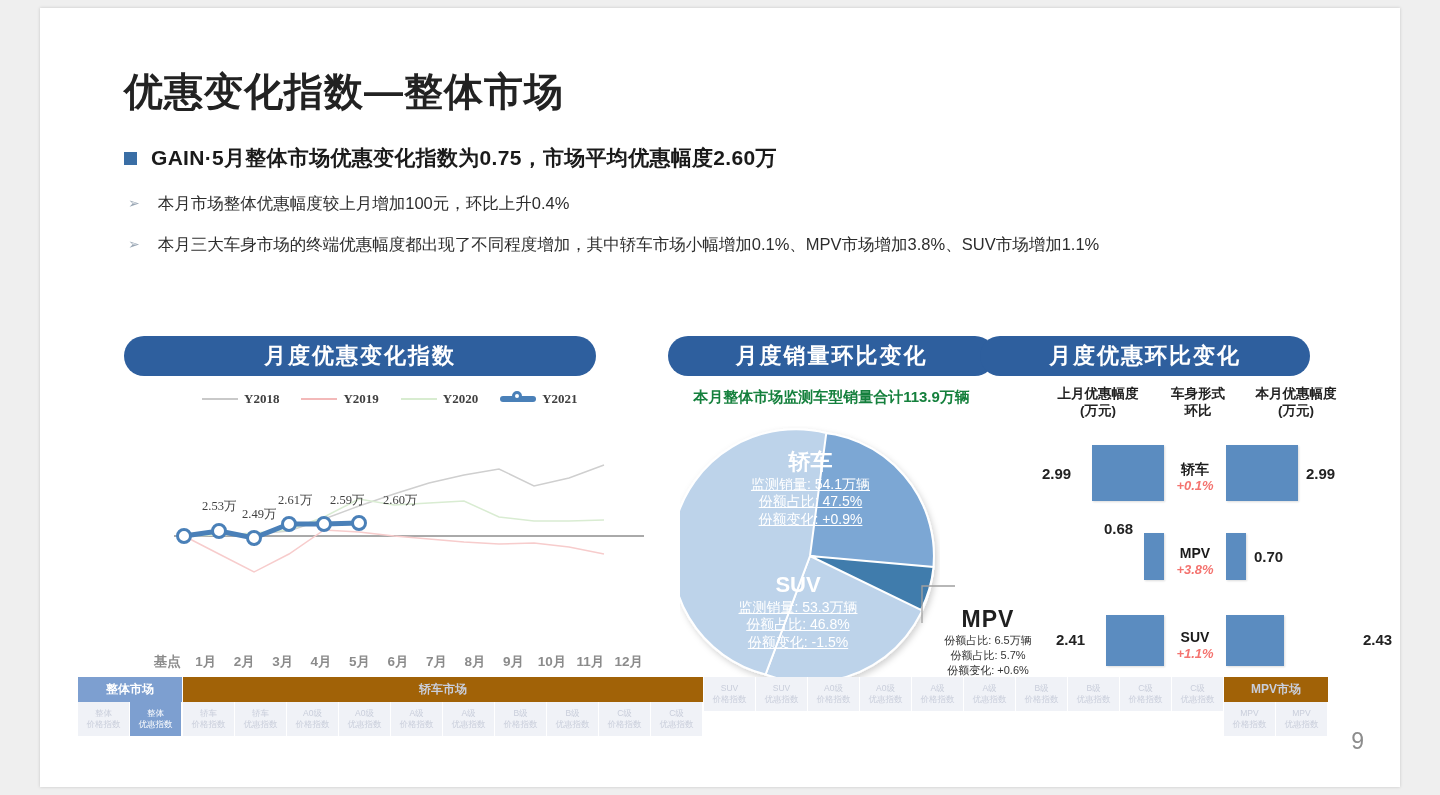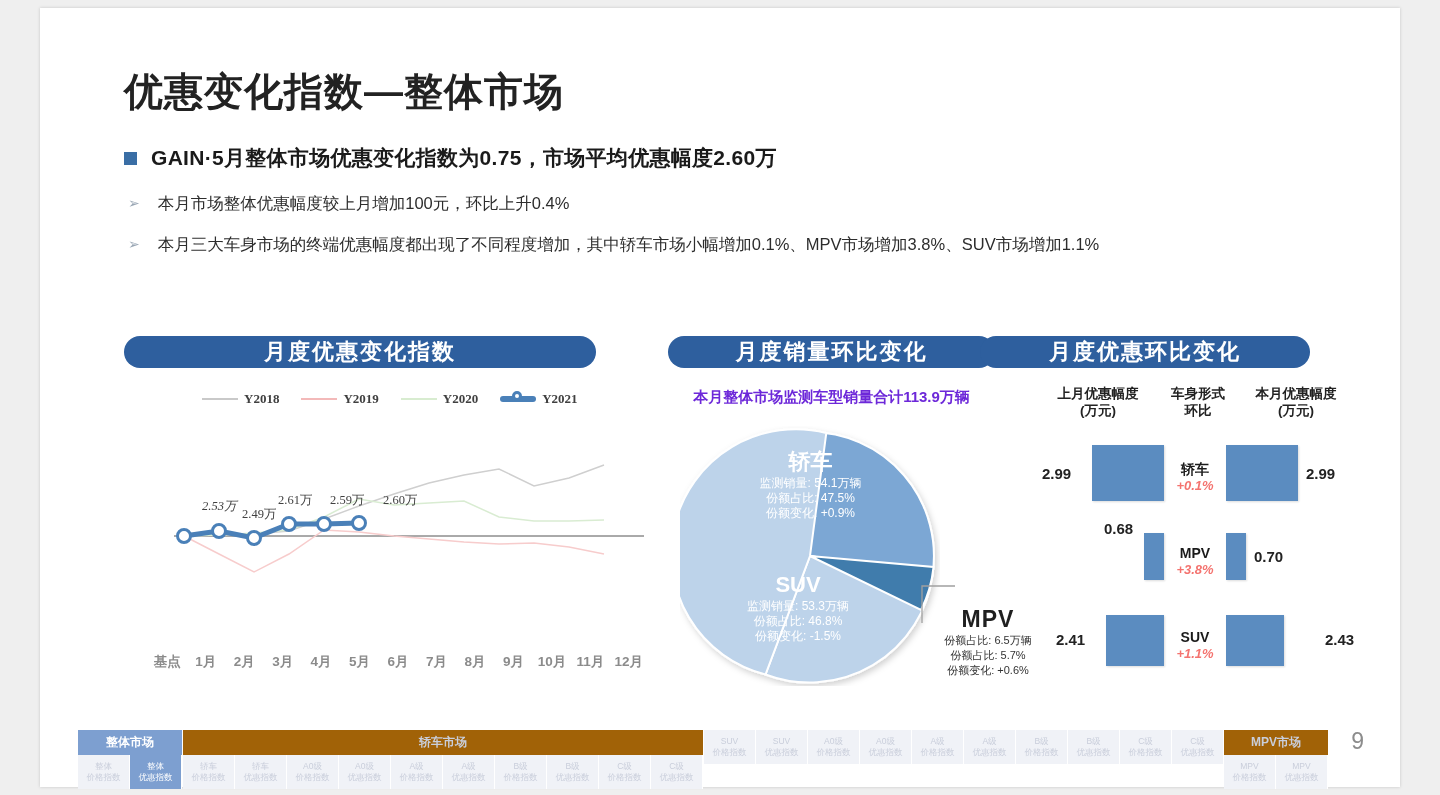--- a/index.html
+++ b/index.html
@@ -27,57 +27,57 @@
   .sq{width:13px;height:13px;background:#3a6ea5;display:inline-block;}
   .bullet1-text{font-size:21px;font-weight:bold;color:#1a1a1a;letter-spacing:.3px;}
   .sub{
     position:absolute;left:88px;
     display:flex;align-items:flex-start;gap:18px;white-space:nowrap;
   }
   .sub-ar{color:#9aa7b5;font-size:14px;line-height:20px;}
   .sub-text{font-size:16.5px;color:#2d2d2d;line-height:20px;}
   
   .panel-head{
-    position:absolute;height:32px;border-radius:20px;
+    position:absolute;height:40px;border-radius:20px;
     background:#2e5f9e;color:#ffffff;
     display:flex;align-items:center;justify-content:center;
     font-size:22px;font-weight:bold;letter-spacing:2px;
   }
   
   .legend{position:absolute;display:flex;align-items:center;gap:22px;}
   .leg{display:flex;align-items:center;gap:6px;font-size:13px;color:#404040;font-weight:bold;
        font-family:"Liberation Serif","DejaVu Serif",serif;}
   .leg-line{display:inline-block;width:36px;height:2px;}
   .leg-mark{position:relative;display:inline-block;width:36px;height:6px;border-radius:3px;}
   .leg-mark i{position:absolute;left:12px;top:-5px;width:10px;height:10px;border-radius:50%;
               background:#ffffff;border:3px solid #4a80b8;box-sizing:border-box;}
   
   .lc{position:absolute;}
   .lc-lbl{position:absolute;font-size:12.5px;color:#404040;white-space:nowrap;
           font-family:"Liberation Serif","DejaVu Serif",serif;}
   .xaxis{position:absolute;display:flex;}
   .xtick{font-size:13.5px;font-weight:bold;color:#8b8b8b;text-align:center;}
   
-  .pie-sub{position:absolute;font-size:15px;font-weight:bold;color:#6d28d9;white-space:nowrap;}
+  .pie-sub{position:absolute;font-size:15px;font-weight:bold;color:#15803d;white-space:nowrap;}
   .pie-wrap{position:absolute;}
   .slice-label{position:absolute;text-align:center;color:#ffffff;line-height:1.25;white-space:nowrap;}
   .slice-title{font-size:22px;font-weight:bold;}
-  .slice-row{font-size:12px;}
+  .slice-row{font-size:14px;text-decoration:underline;}
   .mpv-call{position:absolute;text-align:center;white-space:nowrap;}
   .mpv-title{font-size:23px;font-weight:bold;color:#1f1f1f;letter-spacing:1px;}
   .mpv-row{font-size:11px;color:#333;}
   
   .col-head{position:absolute;text-align:center;font-size:13.5px;font-weight:bold;color:#222;line-height:1.25;}
   .bar{position:absolute;background:#5b8cc0;box-shadow:1px 1px 2px rgba(0,0,0,.14);}
   .bar-val{position:absolute;font-size:15px;font-weight:bold;color:#222;white-space:nowrap;}
   .mid-lbl{position:absolute;text-align:center;white-space:nowrap;line-height:1.3;}
   .mid-name{font-size:14px;font-weight:bold;color:#1a1a1a;}
   .mid-delta{font-size:13px;font-weight:bold;color:#f4736f;font-style:italic;}
   
-  #navbar{position:absolute;left:38px;top:722px;display:flex;}
+  #navbar{position:absolute;left:38px;top:669px;display:flex;}
   .navgrp{display:flex;flex-direction:column;}
   .grp-head{height:25px;display:flex;align-items:center;justify-content:center;
             font-size:12px;font-weight:bold;color:#c9cedb;background:#a16207;
             border-right:1px solid #ffffff;}
   .grp-head.active{background:#7d9fd0;color:#ffffff;}
   .grp-cells{display:flex;}
   .cell{width:51px;height:34px;background:#f0f2f7;border-right:1px solid #ffffff;
         display:flex;flex-direction:column;align-items:center;justify-content:center;
         font-size:8.5px;color:#c9cedb;line-height:1.35;text-align:center;}
   .cell.active{background:#7d9fd0;color:#ffffff;}
@@ -141,21 +141,21 @@
       <polyline fill="none" stroke="#4a80b8" stroke-width="5" stroke-linejoin="round" stroke-linecap="round" points="10,98 45,93 80,100 115,86 150,86 185,85"></polyline>
       <g>
         <circle cx="10" cy="98" r="6.5" fill="#ffffff" stroke="#4a80b8" stroke-width="3"></circle>
         <circle cx="45" cy="93" r="6.5" fill="#ffffff" stroke="#4a80b8" stroke-width="3"></circle>
         <circle cx="80" cy="100" r="6.5" fill="#ffffff" stroke="#4a80b8" stroke-width="3"></circle>
         <circle cx="115" cy="86" r="6.5" fill="#ffffff" stroke="#4a80b8" stroke-width="3"></circle>
         <circle cx="150" cy="86" r="6.5" fill="#ffffff" stroke="#4a80b8" stroke-width="3"></circle>
         <circle cx="185" cy="85" r="6.5" fill="#ffffff" stroke="#4a80b8" stroke-width="3"></circle>
       </g>
     </svg>
-    <span class="lc-lbl" style="left:28px;top:60px;font-style:italic;">2.53万</span>
+    <span class="lc-lbl" style="left:28px;top:60px;">2.53万</span>
     <span class="lc-lbl" style="left:68px;top:68px;">2.49万</span>
     <span class="lc-lbl" style="left:104px;top:54px;">2.61万</span>
     <span class="lc-lbl" style="left:156px;top:54px;">2.59万</span>
     <span class="lc-lbl" style="left:209px;top:54px;">2.60万</span>
   </div>
 
   <div class="xaxis" style="left:108px;top:645px;width:500px;">
     <span class="xtick" style="width:38.5px">基点</span>
     <span class="xtick" style="width:38.5px">1月</span>
     <span class="xtick" style="width:38.5px">2月</span>
@@ -251,21 +251,21 @@
   <div class="bar" style="left:1186px;top:525px;width:20px;height:47px;"></div>
   <div class="bar-val" style="left:1214px;top:540px;">0.70</div>
 
   <div class="bar" style="left:1066px;top:607px;width:58px;height:51px;"></div>
   <div class="bar-val" style="left:1016px;top:623px;">2.41</div>
   <div class="mid-lbl" style="left:1124px;top:620px;width:62px;">
     <div class="mid-name">SUV</div>
     <div class="mid-delta">+1.1%</div>
   </div>
   <div class="bar" style="left:1186px;top:607px;width:58px;height:51px;"></div>
-  <div class="bar-val" style="left:1285px;top:623px;">2.43</div>
+  <div class="bar-val" style="left:1323px;top:623px;">2.43</div>
 
   <div id="navbar">
       <div class="navgrp">
         <div class="grp-head active" style="width: 104px;">整体市场</div>
         <div class="grp-cells">
           <div class="cell">
             <span>整体</span>
             <span>价格指数</span>
           </div>
           <div class="cell active">

